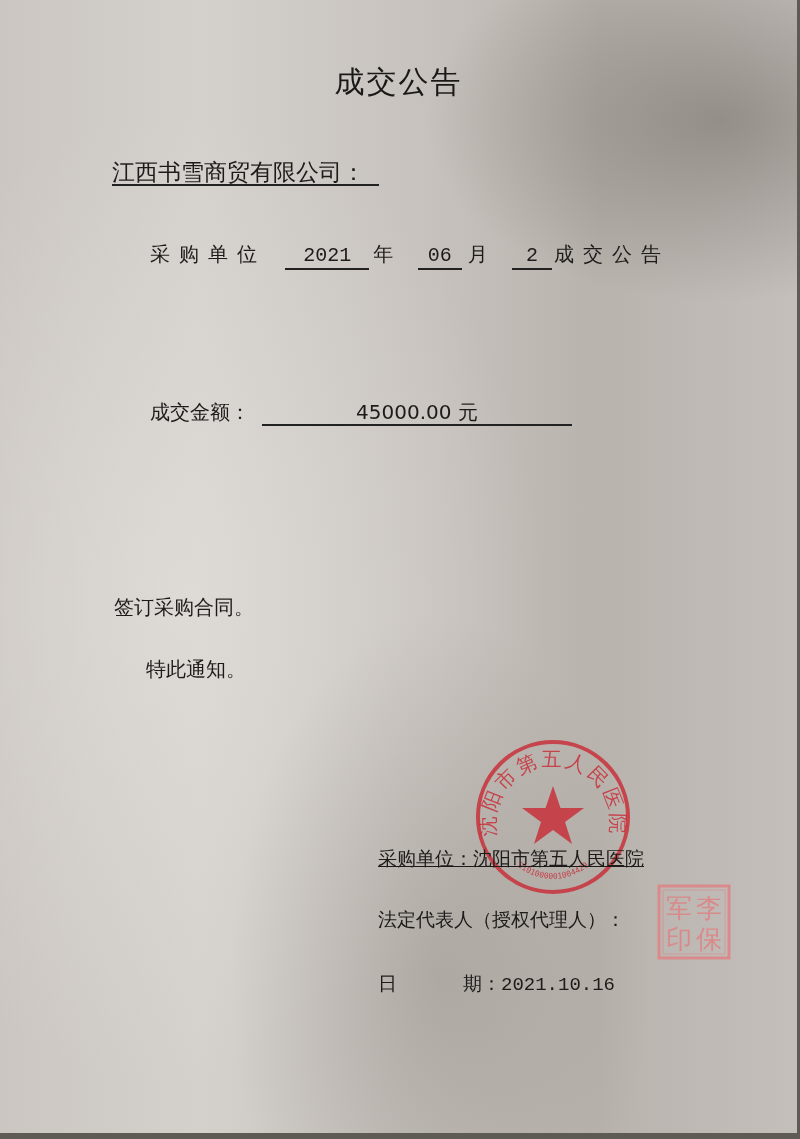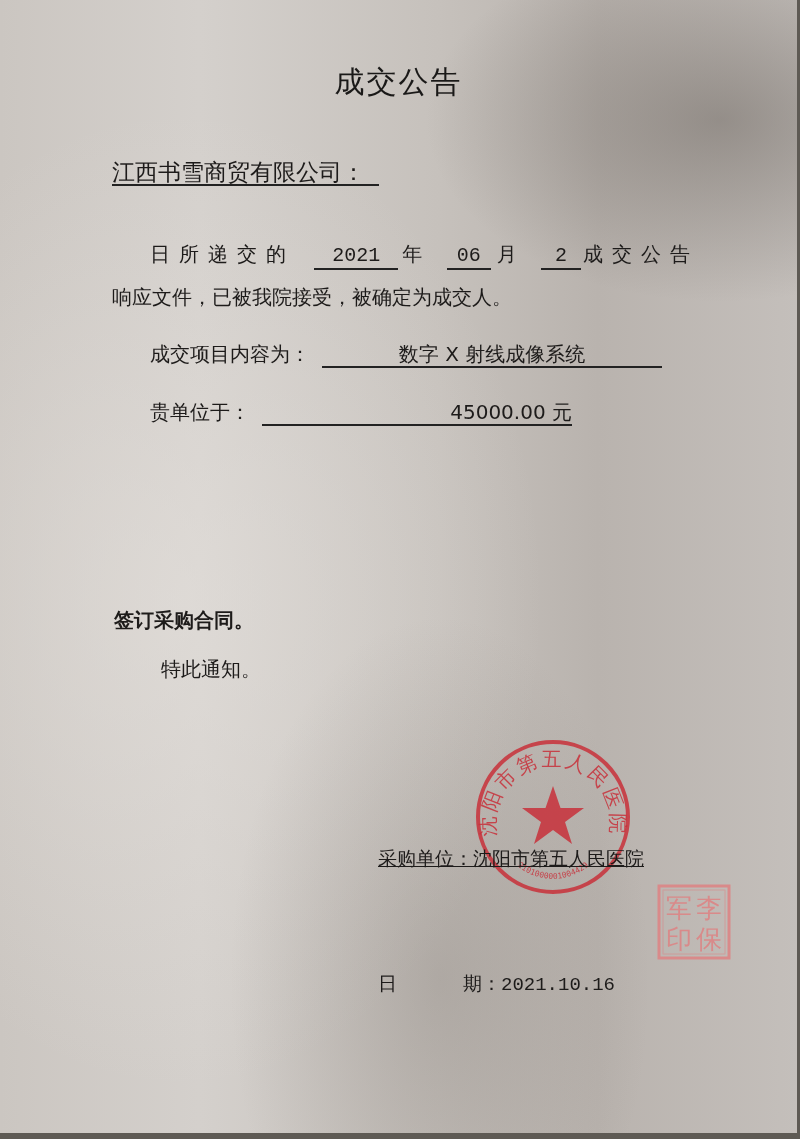--- a/index.html
+++ b/index.html
@@ -65,57 +65,54 @@
 </head>
 <body>
 
 <div class="paper">
 
   <div class="abs title">成交公告</div>
 
   <div class="abs recipient">江西书雪商贸有限公司：</div>
 
   <div class="abs p-line spaced" style="left:150px; top:240px;">
-    <span>日所递交的</span>
+    <span>采购单位</span>
     <span class="blank num" style="width:84px; margin:0 4px 0 4px;">2021</span><span>年</span>
     <span class="blank num" style="width:44px; margin:0 6px 0 0;">06</span><span>月</span>
     <span class="blank num" style="width:40px; margin:0 2px 0 0;">2</span><span>成交公告</span>
   </div>
-  <div class="abs p-line" style="left:112px; top:283px;">响应文件，已被我院接受，被确定为成交人。</div>
 
-  <div class="abs p-line" style="left:150px; top:340px;">
-    <span>成交项目内容为：</span><span class="blank" style="width:340px; margin-left:12px;">数字 X 射线成像系统</span>
+
+  <div class="abs p-line" style="left:150px; top:398px;">
+    <span>成交金额：</span><span class="blank" style="width:310px; margin-left:12px;">45000.00 元</span>
   </div>
 
-  <div class="abs p-line" style="left:150px; top:398px;">
-    <span>贵单位于：</span><span class="blank" style="width:310px; margin-left:12px;text-align:right;">45000.00 元</span>
-  </div>
+  <div class="abs p-line" style="left:114px; top:593px;">签订采购合同。</div>
 
-  <div class="abs p-line" style="left:114px; top:606px;font-weight:bold;">签订采购合同。</div>
-
-  <div class="abs p-line" style="left:161px; top:655px;">特此通知。</div>
+  <div class="abs p-line" style="left:146px; top:655px;">特此通知。</div>
 
   <svg class="seal-round" viewBox="0 0 158 158">
     <defs>
       <path id="sealArc" d="M 24 104 A 58 58 0 1 1 134 104"></path>
       <path id="codeArc" d="M 30 112 A 56 56 0 0 0 128 112"></path>
     </defs>
     <circle cx="79" cy="79" r="75" fill="none" stroke="#c8303a" stroke-width="4" opacity="0.85"></circle>
     <polygon points="79,48 86.5,70 110,70 91,84 98,106 79,92 60,106 67,84 48,70 71.5,70" fill="#c8303a" opacity="0.85"></polygon>
     <text font-family="DejaVu Serif, serif" font-size="20" fill="#c8303a" opacity="0.85" letter-spacing="3">
       <textPath href="#sealArc" startOffset="50%" text-anchor="middle">沈阳市第五人民医院</textPath>
     </text>
     <text font-family="DejaVu Sans Mono, monospace" font-size="8" fill="#c8303a" opacity="0.85">
       <textPath href="#codeArc" startOffset="50%" text-anchor="middle">2101000001004429</textPath>
     </text>
   </svg>
 
   <div class="abs sig-line" style="left:378px; top:845px;text-decoration:underline;">
     <span>采购单位：</span><span>沈阳市第五人民医院</span>
   </div>
+  <div class="abs sig-line" style="left:378px; top:906px;">法定代表人（授权代理人）：</div>
   <div class="abs sig-line" style="left:378px; top:970px;">
     <span>日</span><span style="display:inline-block; width:66px;"></span><span>期：</span><span class="num" style="font-size:19px;">2021.10.16</span>
   </div>
 
   <svg class="seal-square" viewBox="0 0 74 76">
     <rect x="2" y="2" width="70" height="72" fill="none" stroke="#d98a8a" stroke-width="3"></rect>
     <rect x="6" y="6" width="62" height="64" fill="none" stroke="#d98a8a" stroke-width="1" opacity="0.6"></rect>
     <text x="52" y="33" font-family="DejaVu Serif, serif" font-size="26" fill="#d98a8a" text-anchor="middle">李</text>
     <text x="52" y="64" font-family="DejaVu Serif, serif" font-size="26" fill="#d98a8a" text-anchor="middle">保</text>
     <text x="22" y="33" font-family="DejaVu Serif, serif" font-size="26" fill="#d98a8a" text-anchor="middle">军</text>

